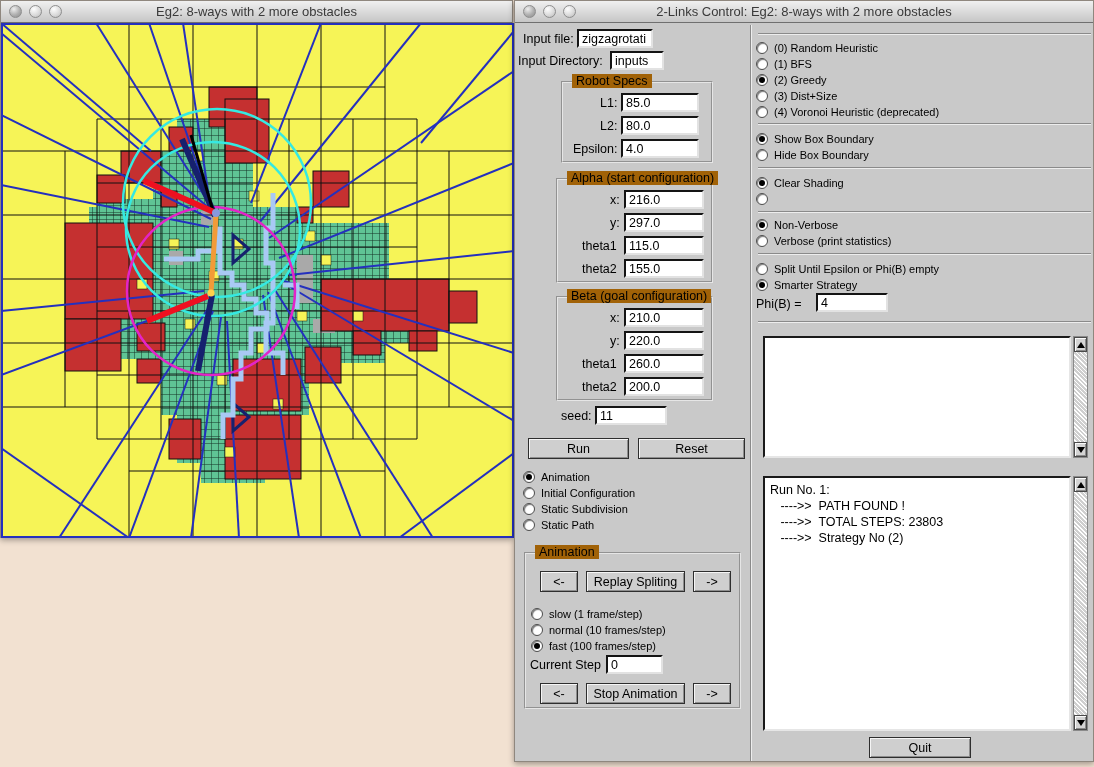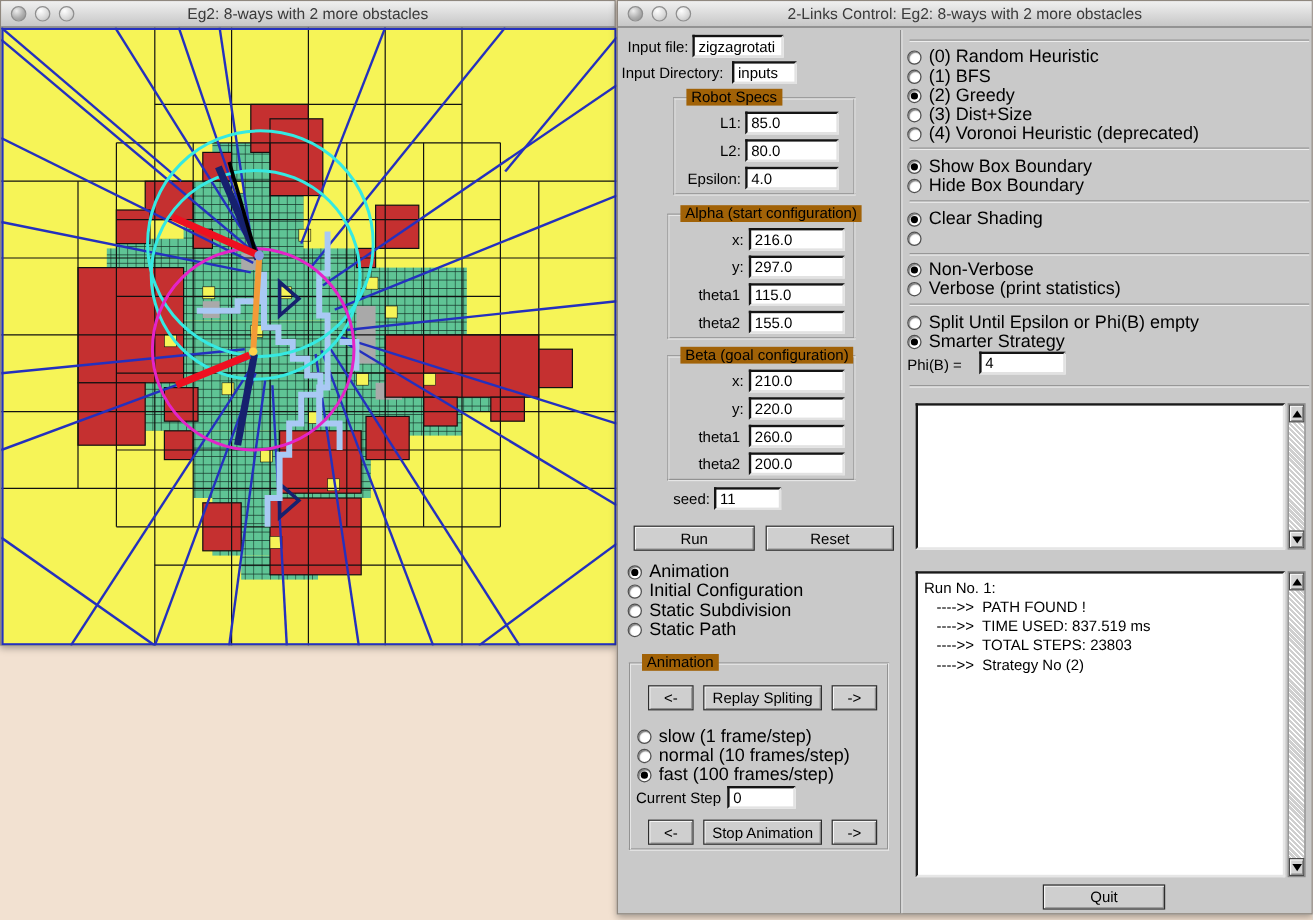--- a/index.html
+++ b/index.html
@@ -25,21 +25,21 @@
          box-shadow:inset 1px 1px 0 #F5F5F5, inset -1px -1px 0 #8D8D8D;
          font:12.5px "Liberation Sans", sans-serif; color:#000;
          display:flex; align-items:center; justify-content:center; cursor:default; }
   .group { position:absolute; border:2px groove #E6E6E6; }
   .gtitle { position:absolute; top:-9px; left:9px; background:#a16207; padding:0 4px; font-size:12.5px; white-space:nowrap; }
   .rrow { position:absolute; display:flex; align-items:center; gap:6px; height:15px; }
   .radio { width:12px; height:12px; border-radius:50%; flex:0 0 auto; position:relative;
            background:radial-gradient(circle at 65% 70%, #FFF 55%, #E4E4E4 100%);
            border:1px solid #4F4F4F; box-shadow:inset 1px 1px 1px rgba(0,0,0,.5); }
   .radio.sel::after { content:""; position:absolute; inset:2px; border-radius:50%; background:#000; }
-  .rlabel { font-size:15px; white-space:nowrap; }
+  .rlabel { font-size:11px; white-space:nowrap; }
   .hsep { position:absolute; height:2px; border-top:1px solid #8A8A8A; border-bottom:1px solid #EDEDED; }
   .vsep { position:absolute; width:2px; border-left:1px solid #8A8A8A; border-right:1px solid #EDEDED; }
   .list { position:absolute; background:#FFF; border:2px solid; border-color:#1A1A1A #E6E6E6 #E6E6E6 #1A1A1A; overflow:hidden; }
   .cline { white-space:pre; font:12.5px "Liberation Sans", sans-serif; line-height:16px; color:#000; }
   .console-pad { padding:4px 5px; }
   .sbar { position:absolute; width:15px; border:1px solid #8A8A8A;
           background:repeating-linear-gradient(45deg, #FFFFFF 0 1px, #CFCFCF 1px 3px); }
   .sbtn { position:absolute; left:0; width:13px; height:15px; background:#D4D4D4; border:1px solid #4A4A4A;
           box-shadow:inset 1px 1px 0 #FAFAFA, inset -1px -1px 0 #8B8B8B;
           display:flex; align-items:center; justify-content:center; }
@@ -245,21 +245,21 @@
     <input class="tf" style="left: 66px; top: 10px; width: 80px; height: 19px;" readonly="" value="210.0">
     <span class="lbl" style="left:52px; top:36px;">y:</span>
     <input class="tf" style="left: 66px; top: 33px; width: 80px; height: 19px;" readonly="" value="220.0">
     <span class="lbl" style="left:24px; top:59px;">theta1</span>
     <input class="tf" style="left: 66px; top: 56px; width: 80px; height: 19px;" readonly="" value="260.0">
     <span class="lbl" style="left:24px; top:82px;">theta2</span>
     <input class="tf" style="left: 66px; top: 79px; width: 80px; height: 19px;" readonly="" value="200.0">
   </div>
 
   <span class="lbl" style="left:46px; top:408px;">seed:</span>
-  <input class="tf" style="left: 80px; top: 405px; width: 56px; height: 19px;" readonly="" value="11">
+  <input class="tf" style="left: 80px; top: 405px; width: 72px; height: 19px;" readonly="" value="11">
 
   <div class="btn" style="left:13px; top:437px; width:101px; height:21px;">Run</div>
   <div class="btn" style="left:123px; top:437px; width:107px; height:21px;">Reset</div>
 
   <div class="rrow" style="left:8px; top:468px;">
     <span class="radio sel"></span>
     <span class="rlabel">Animation</span>
   </div>
   <div class="rrow" style="left:8px; top:484px;justify-content:center;">
     <span class="radio"></span>
@@ -378,21 +378,20 @@
       </div>
     <div class="sbtn" style="bottom:0; top:auto;">
         <span class="tri-down"></span>
       </div>
   </div>
 
   <div class="list" style="left:248px; top:475px; width:308px; height:255px;">
     <div class="console-pad">
       <div class="cline">Run No. 1:</div>
       <div class="cline">   ----&gt;&gt;  PATH FOUND !</div>
-      <div class="cline">   ----&gt;&gt;  TIME USED: 837.519 ms</div>
       <div class="cline">   ----&gt;&gt;  TOTAL STEPS: 23803</div>
       <div class="cline">   ----&gt;&gt;  Strategy No (2)</div>
     </div>
   </div>
   <div class="sbar" style="left:558px; top:475px; height:255px;">
     <div class="sbtn" style="top:0;">
         <span class="tri-up"></span>
       </div>
     <div class="sbtn" style="bottom:0; top:auto;">
         <span class="tri-down"></span>

